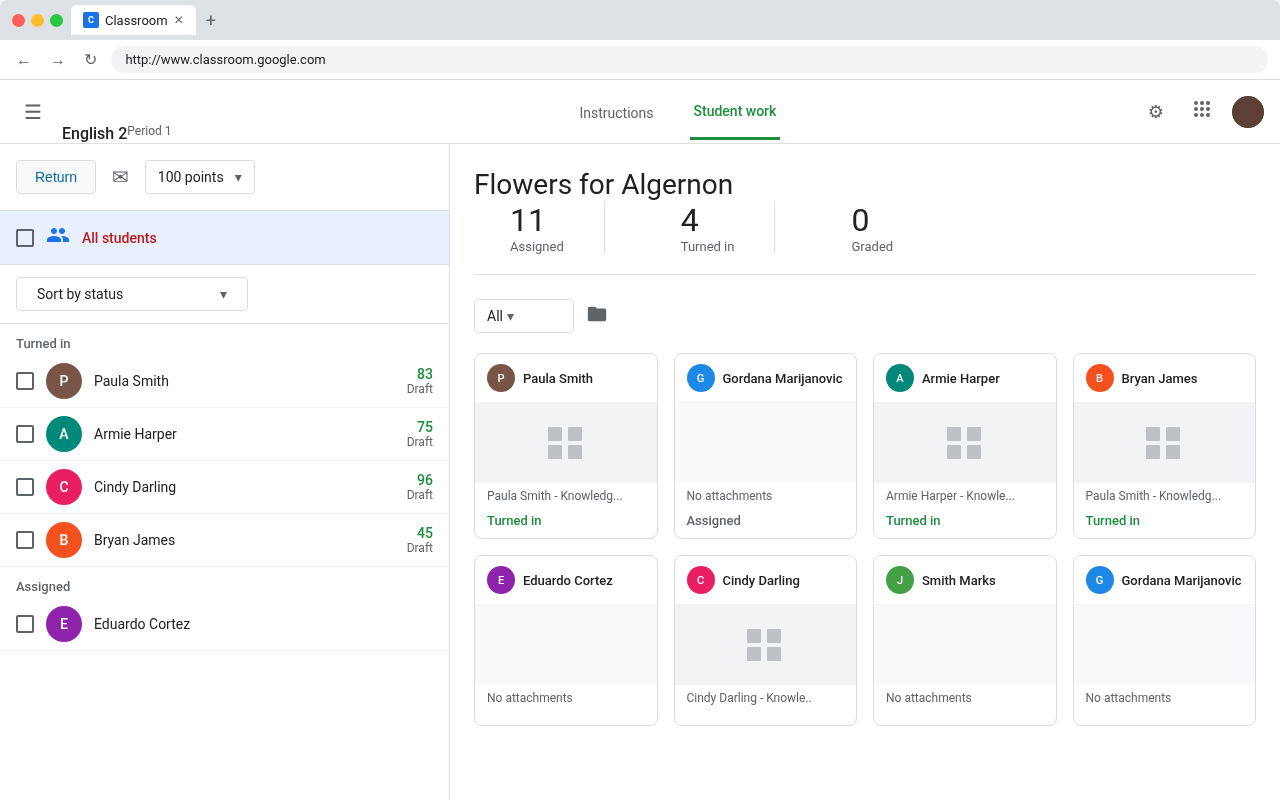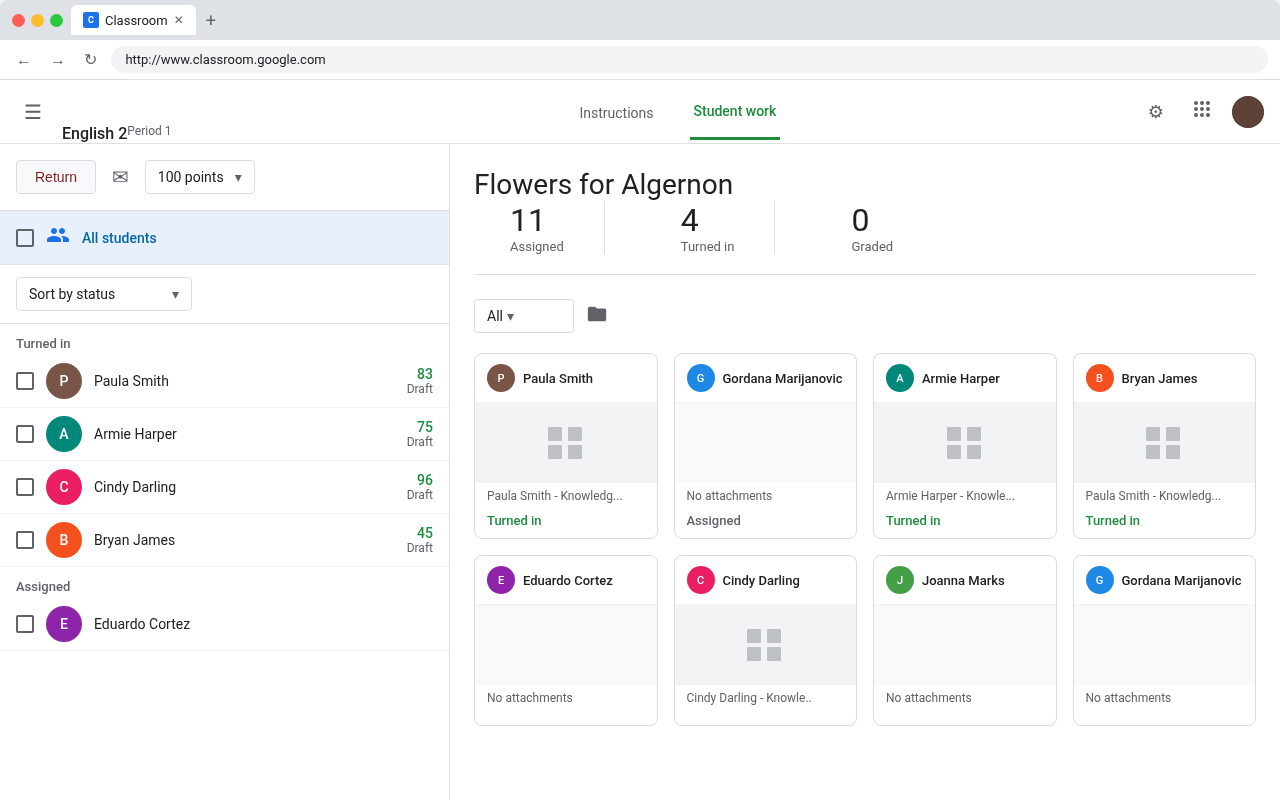--- a/index.html
+++ b/index.html
@@ -35,31 +35,31 @@
     .header-right { display: flex; align-items: center; gap: 12px; }
     .icon-btn { color: #5f6368; cursor: pointer; padding: 8px; border-radius: 50%; background: none; border: none; font-size: 18px; }
     .avatar { width: 32px; height: 32px; border-radius: 50%; background: #6d4c41; display: flex; align-items: center; justify-content: center; overflow: hidden; cursor: pointer; }
 
     
     .main { display: flex; flex: 1; }
 
     
     .sidebar { width: 450px; border-right: 1px solid #e0e0e0; background: white; flex-shrink: 0; }
     .sidebar-top { padding: 16px; display: flex; gap: 16px; align-items: center; border-bottom: 1px solid #e0e0e0; }
-    .return-btn { border: 1px solid #dadce0; background: #f8f9fa; color: #7f1d1d; padding: 8px 18px; border-radius: 4px; cursor: pointer; font-size: 14px; }
+    .return-btn { border: 1px solid #dadce0; background: #f8f9fa; color: #0369a1; padding: 8px 18px; border-radius: 4px; cursor: pointer; font-size: 14px; }
     .mail-icon { color: #5f6368; font-size: 20px; cursor: pointer; }
     .points-select { display: flex; align-items: center; border: 1px solid #dadce0; border-radius: 4px; padding: 8px 12px; background: white; cursor: pointer; gap: 11px; font-size: 14px; }
 
     .all-students-row { display: flex; align-items: center; gap: 12px; padding: 12px 16px; background: #e8f0fe; border-bottom: 1px solid #e0e0e0; cursor: pointer; }
     .checkbox { width: 18px; height: 18px; border: 2px solid #5f6368; border-radius: 2px; flex-shrink: 0; }
     .students-icon { color: #1a73e8; font-size: 20px; }
-    .all-students-label { font-size: 14px; color: #0369a1; font-weight: 500; }
+    .all-students-label { font-size: 14px; color: #b91c1c; font-weight: 500; }
 
     .sort-row { padding: 12px 16px; border-bottom: 1px solid #e0e0e0; }
-    .sort-select { display: flex; align-items: center; border: 1px solid #dadce0; border-radius: 4px; padding: 8px 12px; background: white; cursor: pointer; gap: 8px; font-size: 14px; width: 176px; justify-content: space-between; }
+    .sort-select { display: flex; align-items: center; border: 1px solid #dadce0; border-radius: 4px; padding: 8px 20px; background: white; cursor: pointer; gap: 8px; font-size: 14px; width: 232px; justify-content: space-between; }
 
     .section-label { padding: 12px 16px 4px; font-size: 13px; color: #5f6368; font-weight: 500; }
     .student-row { display: flex; align-items: center; padding: 8px 16px; gap: 12px; border-bottom: 1px solid #f1f3f4; cursor: pointer; }
     .student-avatar-circle { width: 36px; height: 36px; border-radius: 50%; flex-shrink: 0; display: flex; align-items: center; justify-content: center; color: white; font-size: 14px; font-weight: 500; }
     .student-name { flex: 1; font-size: 14px; color: #202124; }
     .student-grade { text-align: right; }
     .grade-value { color: #1e8e3e; font-size: 14px; font-weight: 500; }
     .grade-draft { font-size: 12px; color: #5f6368; }
 
     
@@ -358,21 +358,21 @@
               <div style="width:14px;height:14px;background:#bdc1c6;border-radius:1px;"></div>
             </div>
           </div>
           <div class="card-filename">Cindy Darling - Knowle..</div>
           <div class="card-status"></div>
         </div>
 
         <div class="student-card">
           <div class="card-header">
             <div class="card-avatar-circle av-green">J</div>
-            <span class="card-name">Joanna Marks</span>
+            <span class="card-name">Smith Marks</span>
           </div>
           <div class="card-thumb" style="background:#f8f9fa;">
           </div>
           <div class="card-filename">No attachments</div>
           <div class="card-status"></div>
         </div>
 
         <div class="student-card">
           <div class="card-header">
             <div class="card-avatar-circle av-blue">G</div>

